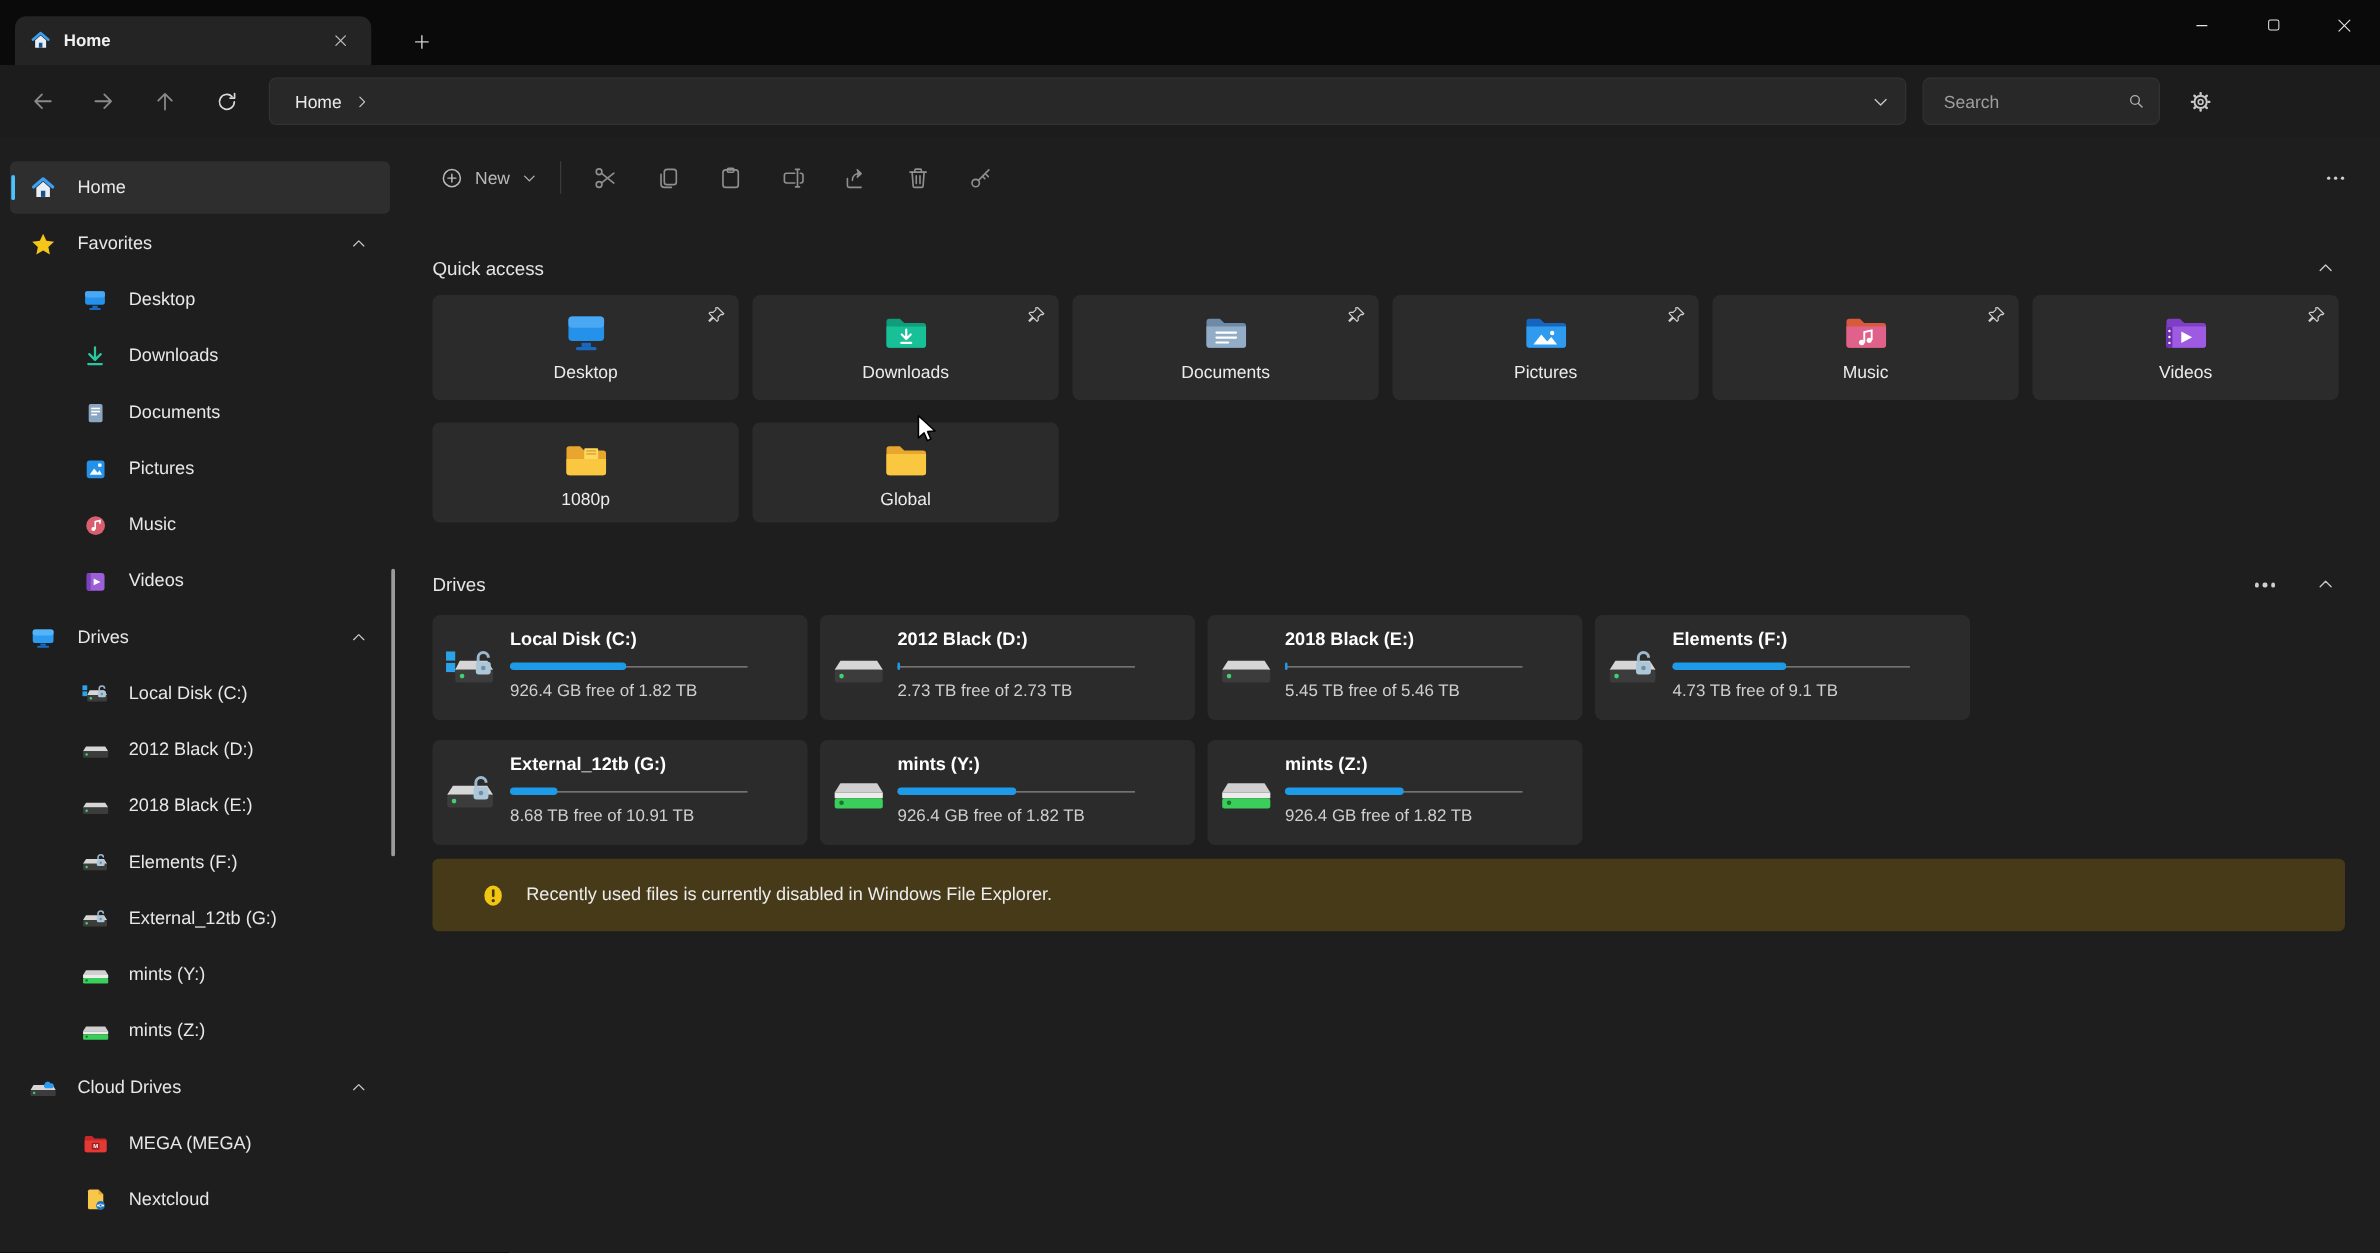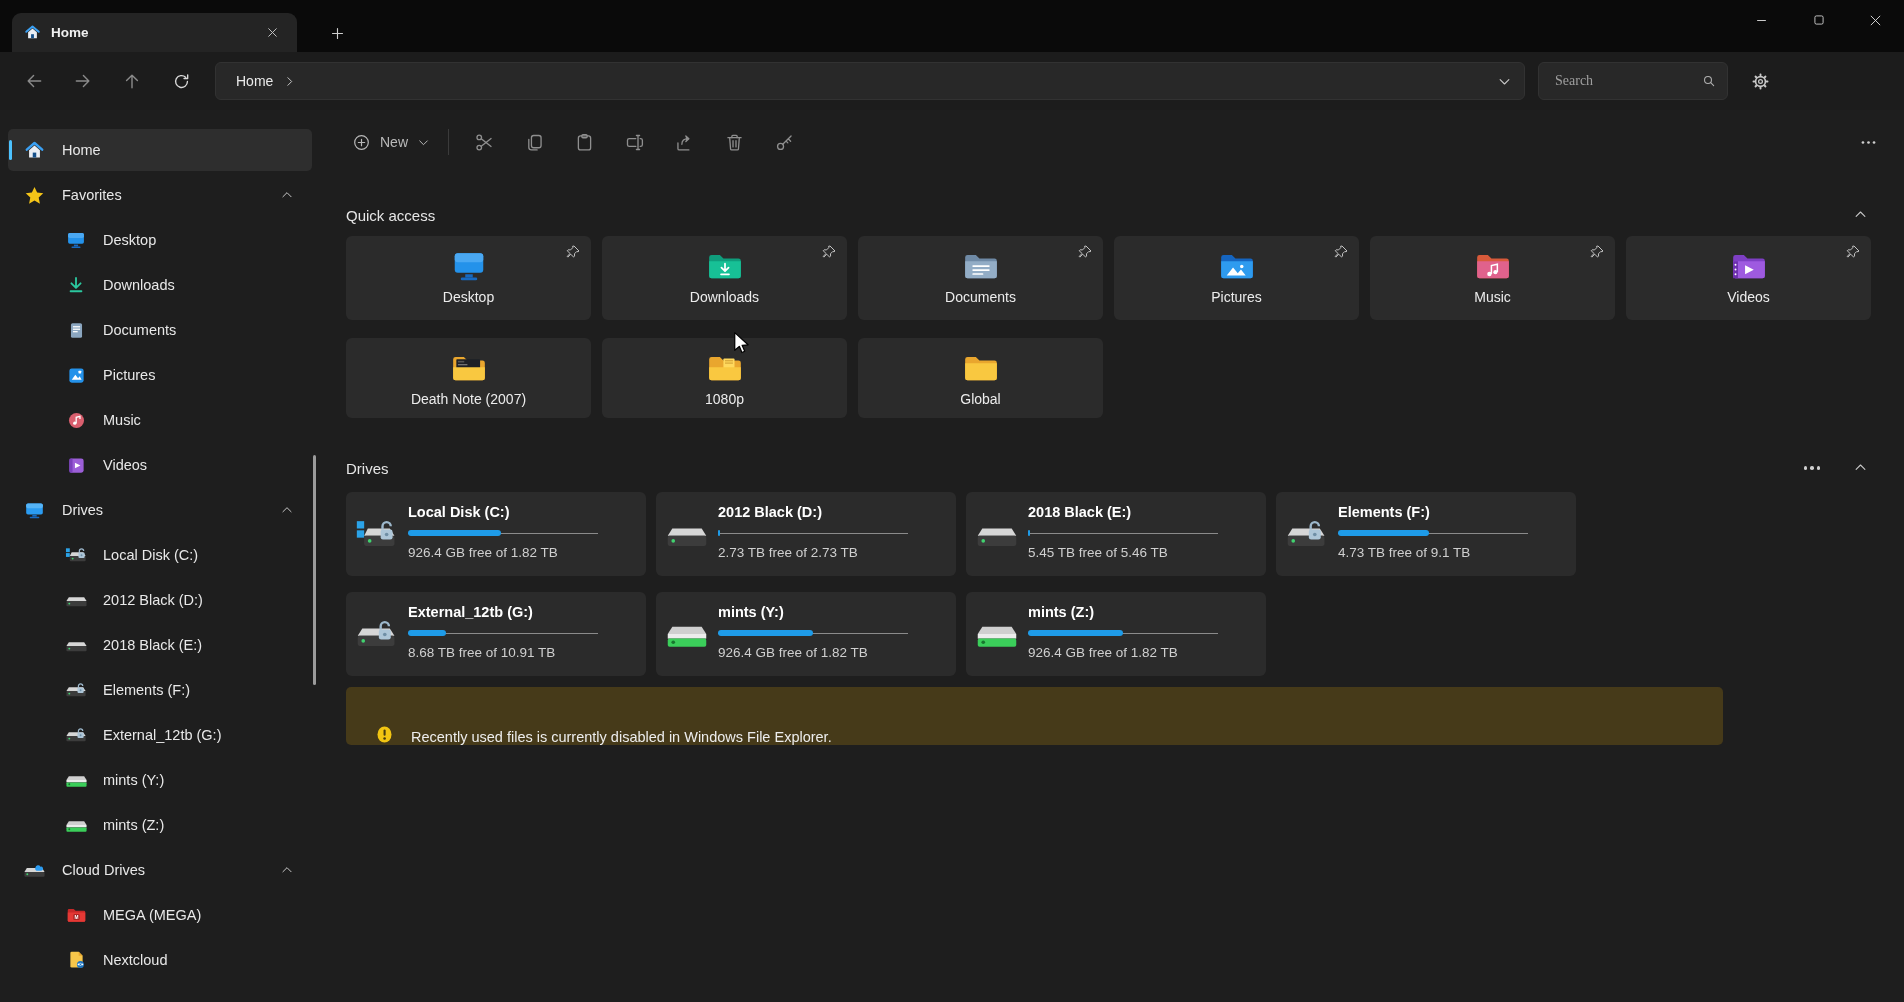--- a/index.html
+++ b/index.html
@@ -22,21 +22,21 @@
   .nav-btn{width:40px;height:36px;display:flex;align-items:center;justify-content:center;border-radius:5px;flex:0 0 auto;}
   .nav-btn.b1{margin-left:14px;} .nav-btn.gap{margin-left:9px;}
   .addressbar{margin-left:14px;width:1310px;height:38px;background:#282828;border:1px solid #323232;
       border-radius:6px;display:flex;align-items:center;box-sizing:border-box;padding:0 12px 0 20px;}
   .crumb{color:#eaeaea;font-size:14px;}
   .crumb-chev{margin-left:10px;display:flex;}
   .addr-spacer{flex:1;}
   .searchbox{margin-left:13px;width:190px;height:38px;background:#282828;border:1px solid #323232;
       border-radius:6px;display:flex;align-items:center;box-sizing:border-box;padding:0 10px 0 14px;}
   .searchbox input{flex:1;background:transparent;border:none;outline:none;color:#e8e8e8;font-size:14px;
-      font-family:Liberation Serif, serif;min-width:0;}
+      font-family:Liberation Sans, sans-serif;min-width:0;}
   .searchbox input::placeholder{color:#9f9f9f;}
   .gearbtn{margin-left:12px;width:40px;height:36px;display:flex;align-items:center;justify-content:center;border-radius:5px;}
 
   
   .bodyarea{position:absolute;left:0;top:110px;width:1904px;height:892px;background:#1e1e1e;}
   .sidebar{position:absolute;left:0;top:0;width:320px;height:892px;padding-top:16px;box-sizing:border-box;}
   .main{position:absolute;left:320px;top:0;width:1584px;height:892px;}
 
   
   .side-row{position:relative;height:42px;margin:3px 8px 0 8px;border-radius:5px;display:flex;align-items:center;color:#e8e8e8;font-size:14.5px;}
@@ -73,22 +73,22 @@
   .dr-grid{display:grid;grid-template-columns:repeat(4,300px);gap:16px 10px;margin-top:13px;}
   .dr-tile{position:relative;height:84px;background:#2b2b2b;border-radius:6px;box-sizing:border-box;display:flex;}
   .dr-ic{width:62px;display:flex;align-items:center;justify-content:center;flex:0 0 auto;}
   .dr-body{padding-top:12px;}
   .dr-name{color:#ffffff;font-size:14.5px;font-weight:bold;}
   .dr-bar{position:relative;width:190px;height:6px;margin-top:10px;}
   .dr-track{position:absolute;left:0;top:2.5px;width:100%;height:1.5px;background:#8b8b8b;}
   .dr-fill{position:absolute;left:0;top:0;height:6px;border-radius:3px;background:#1e9be8;}
   .dr-cap{margin-top:9px;color:#cfcfcf;font-size:13.5px;}
 
-  .warn{margin-top:11px;width:1377px;height:58px;background:#463a19;border-radius:5px;
-        display:flex;align-items:flex-end;box-sizing:border-box;padding-left:28px;}
+  .warn{margin-top:11px;width:1530px;height:58px;background:#463a19;border-radius:5px;
+        display:flex;align-items:center;box-sizing:border-box;padding-left:38px;}
   .warn-text{margin-left:16px;color:#ededed;font-size:14.5px;}
 
   .mt-qa{margin-top:30px;align-items:center;} .mt-dr{margin-top:39px;} .mt-rf{margin-top:34px;}
 
   .cursor{position:absolute;left:729px;top:330px;pointer-events:none;}
   svg{display:block;}
 </style>
 </head>
 <body>
 
@@ -640,32 +640,20 @@
             <span class="pin">
               <svg viewBox="0 0 24 24" width="16" height="16">
                   <path d="M13.5 3 L21 10.5 L19.6 11.6 L17.6 11.3 L14.2 14.7 L14.4 18.2 L12.9 19.6 L8.6 15.3 L4.2 19.7 L3.2 18.7 L7.6 14.3 L3.4 10.1 L4.8 8.7 L8.3 8.9 L11.7 5.5 L11.4 3.4 Z" fill="none" stroke="#cfcfcf" stroke-width="1.4" stroke-linejoin="round"></path>
                 </svg>
             </span>
           </div>
         </div>
 
         <div class="qa-grid2">
 
-          <div class="qa-tile">
-            <span class="qa-ic">
-              <svg viewBox="0 0 48 40" width="38" height="32">
-                  <path d="M4 9 a3 3 0 0 1 3 -3 h10.5 l4.5 4.5 H41 a3 3 0 0 1 3 3 v19 a3 3 0 0 1 -3 3 H7 a3 3 0 0 1 -3 -3 z" fill="#e9a62e"></path>
-                  <rect x="8" y="9" width="30" height="14" rx="1" fill="#1d2026"></rect>
-                  <rect x="10" y="11" width="8" height="2" fill="#555"></rect>
-                  <rect x="10" y="15" width="12" height="1.6" fill="#777"></rect>
-                  <path d="M4 19 h40 v13.5 a3 3 0 0 1 -3 3 H7 a3 3 0 0 1 -3 -3 z" fill="#f9c840"></path>
-                </svg>
-            </span>
-            <span class="qa-label">Death Note (2007)</span>
-          </div>
 
 
           <div class="qa-tile">
             <span class="qa-ic">
               <svg viewBox="0 0 48 40" width="38" height="32">
                   <path d="M4 9 a3 3 0 0 1 3 -3 h10.5 l4.5 4.5 H41 a3 3 0 0 1 3 3 v19 a3 3 0 0 1 -3 3 H7 a3 3 0 0 1 -3 -3 z" fill="#e9a62e"></path>
                   <rect x="22" y="8" width="14" height="14" rx="1" fill="#ffd95e"></rect>
                   <rect x="24" y="10" width="10" height="1.6" fill="#d9a93a"></rect>
                   <rect x="24" y="13" width="10" height="1.6" fill="#d9a93a"></rect>
                   <path d="M4 19 h40 v13.5 a3 3 0 0 1 -3 3 H7 a3 3 0 0 1 -3 -3 z" fill="#f9c840"></path>

